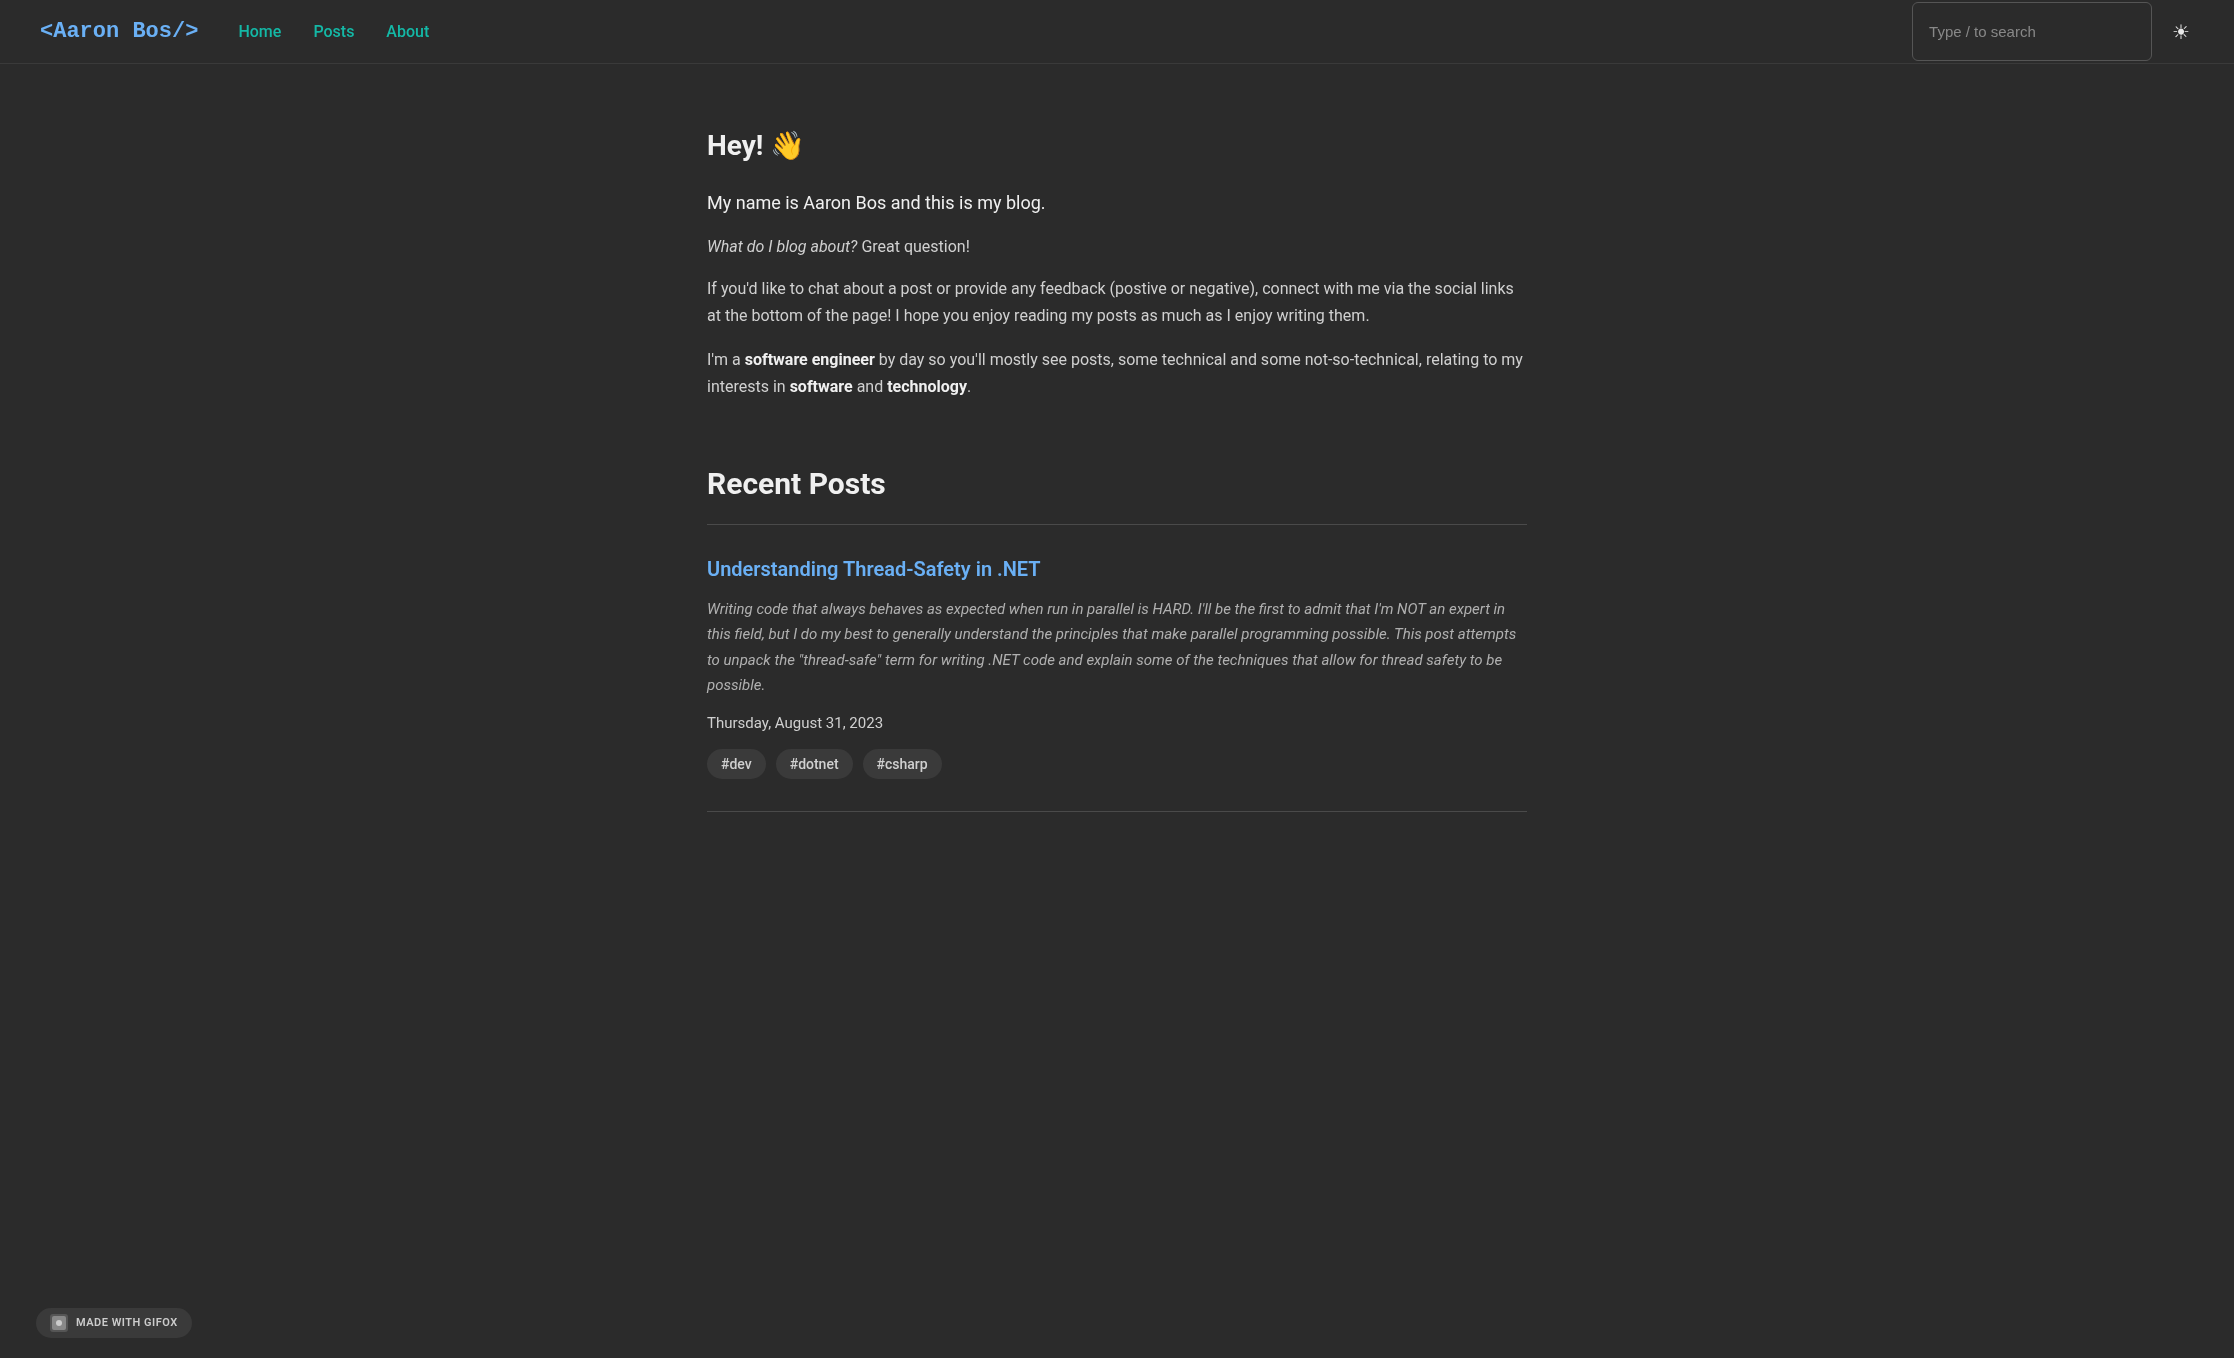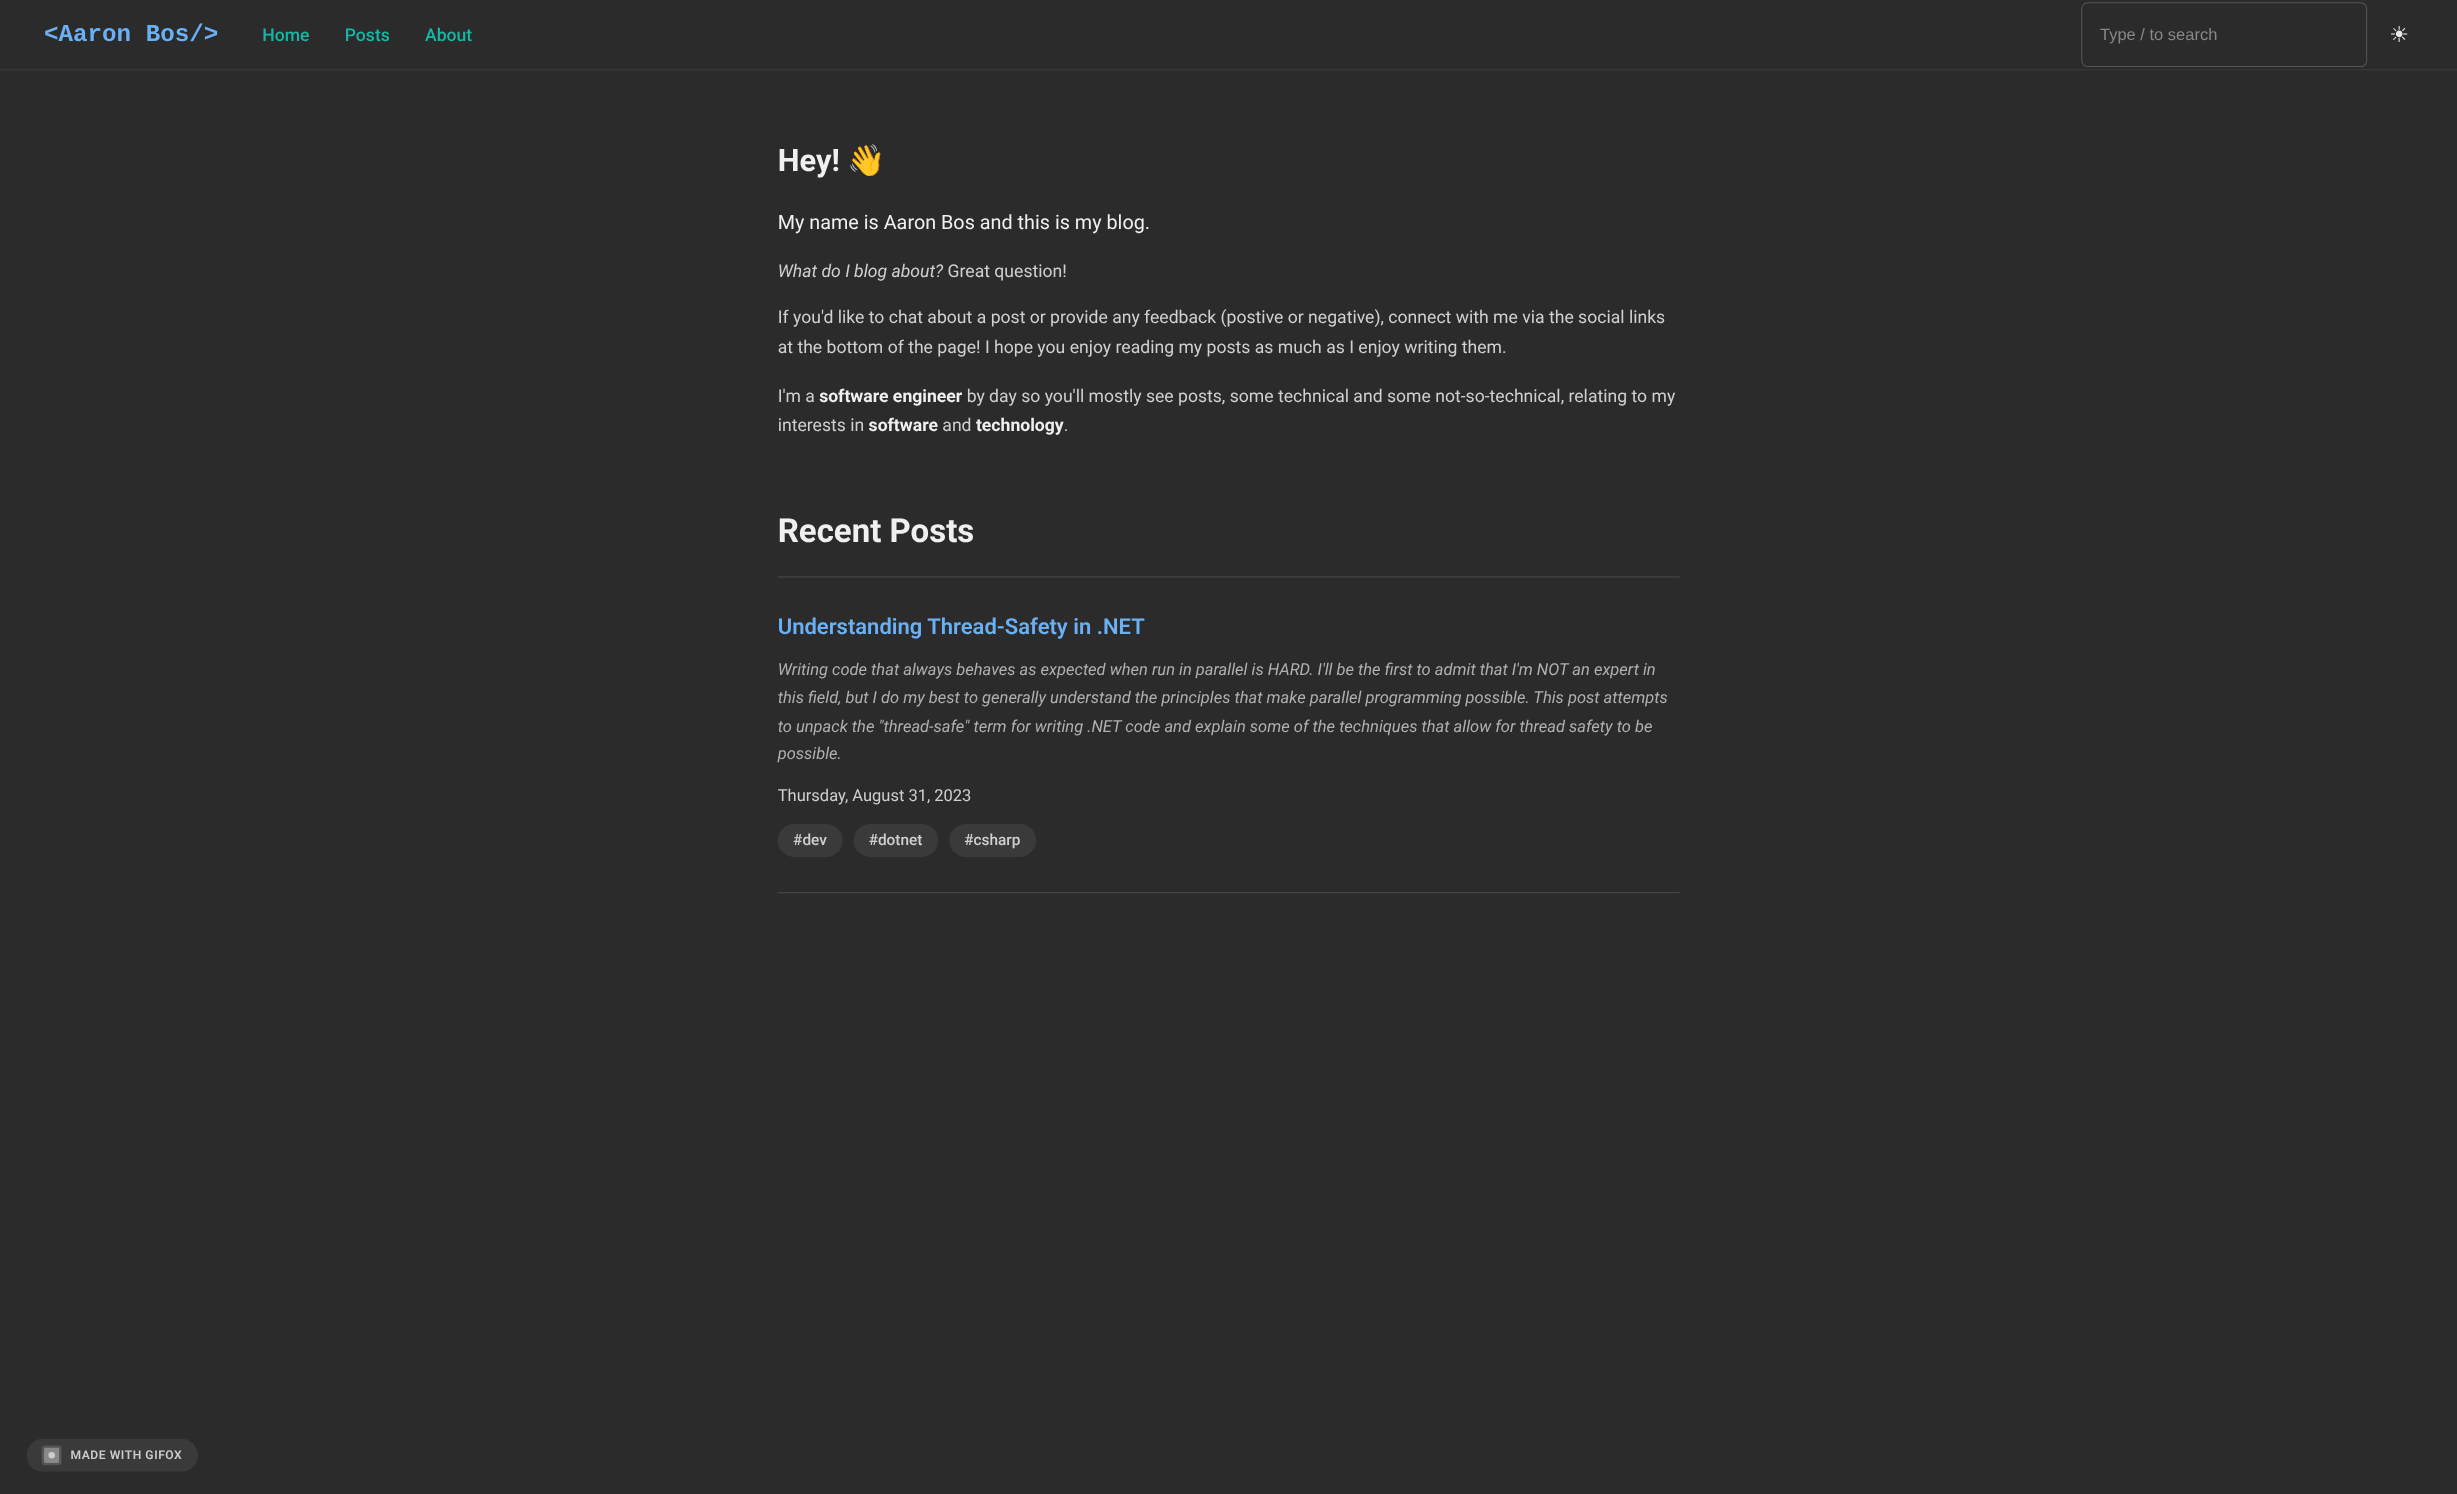--- a/index.html
+++ b/index.html
@@ -62,21 +62,21 @@
       gap: 16px;
     }
 
     .search-input {
       background-color: transparent;
       border: 1px solid #555;
       border-radius: 6px;
       padding: 20px 16px;
       color: #aaa;
       font-size: 15px;
-      width: 260px;
+      width: 240px;
       outline: none;
     }
 
     .search-input::placeholder {
       color: #888;
     }
 
     .theme-toggle {
       background: none;
       border: none;
@@ -196,21 +196,21 @@
     .post-divider {
       border: none;
       border-top: 1px solid #4a4a4a;
       margin-top: 28px;
     }
 
     
     .made-with-badge {
       position: fixed;
       bottom: 20px;
-      left: 24px;
+      left: 36px;
       display: flex;
       align-items: center;
       gap: 8px;
       background-color: #3a3a3a;
       border-radius: 20px;
       padding: 6px 14px;
       font-size: 11px;
       font-weight: 600;
       color: #ccc;
       text-transform: uppercase;

